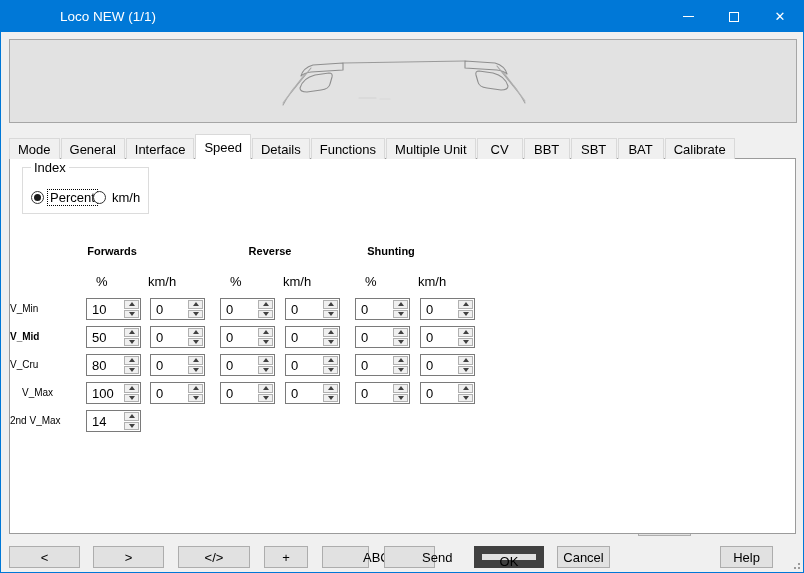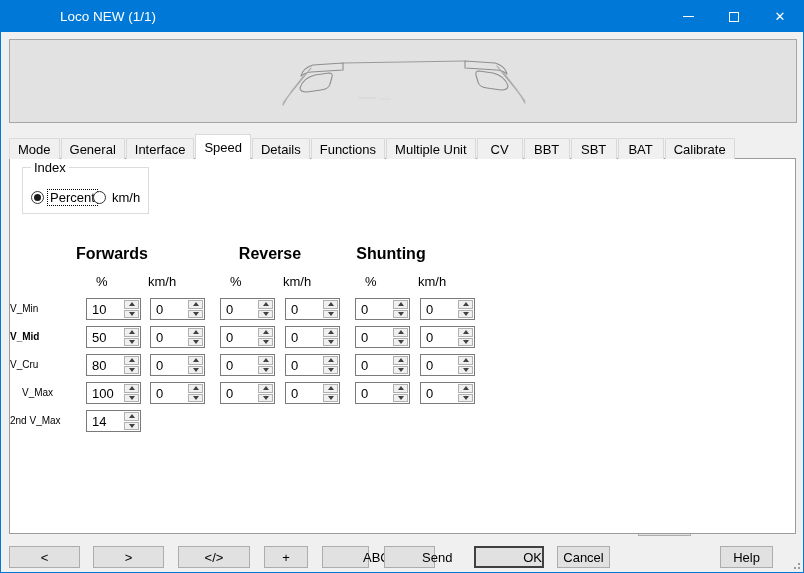--- a/index.html
+++ b/index.html
@@ -68,21 +68,21 @@
     background:#fff; position:relative; flex:none;
   }
   .radio.checked::after {
     content:""; position:absolute; inset:2px; border-radius:50%; background:#1a1a1a;
   }
   .radio-label { font-size:13px; padding:0 2px; }
   .radio-label.focused { outline:1px dotted #000; }
 
   
   .col-header {
-    position:absolute; transform:translateX(-50%); font-size:16px; font-weight:bold;
+    position:absolute; transform:translateX(-50%); font-size:11px; font-weight:bold;
     white-space:nowrap;
   }
   .unit-label { position:absolute; font-size:13px; white-space:nowrap; }
   .row-label {
     position:absolute; width:74px; text-align:left; font-size:10px;
     line-height:22px; white-space:nowrap;
   }
 
   
   .spin {
@@ -100,21 +100,21 @@
   .tri-up   { width:0; height:0; border-left:3px solid transparent; border-right:3px solid transparent; border-bottom:4px solid #404040; }
   .tri-down { width:0; height:0; border-left:3px solid transparent; border-right:3px solid transparent; border-top:4px solid #404040; }
 
   
   .btn {
     position:absolute; top:545px; height:22px; background:#e1e1e1;
     border:1px solid #adadad; font-size:13px; text-align:center;
     font-family:"Liberation Sans","DejaVu Sans",sans-serif;
     padding:0; cursor:default;
   }
-  .btn.default { border:2px solid #404040;text-align:right; }
+  .btn.default { border:8px solid #404040; }
 
   .resize-grip {
     position:absolute; right:3px; bottom:3px; width:10px; height:10px;
   }
   .resize-grip i {
     position:absolute; width:2px; height:2px; background:#9a9a9a;
   }
 </style>
 </head>
 <body>

